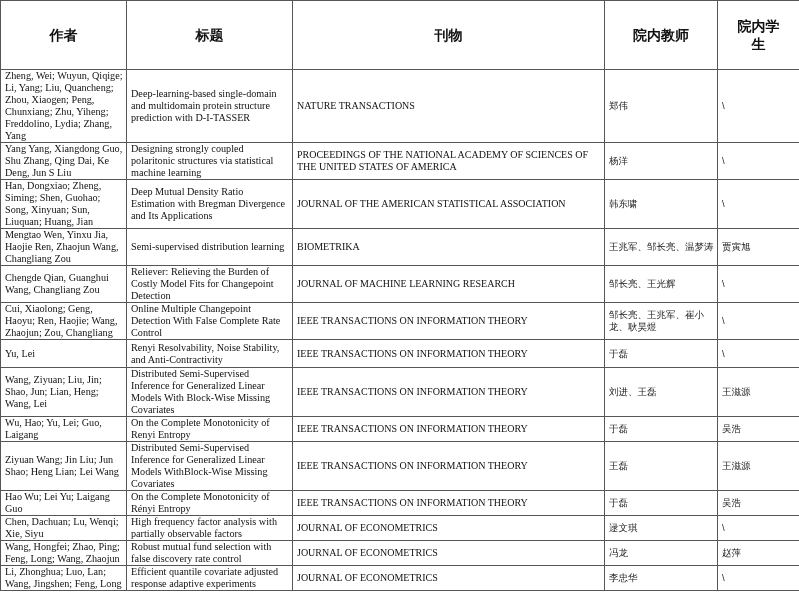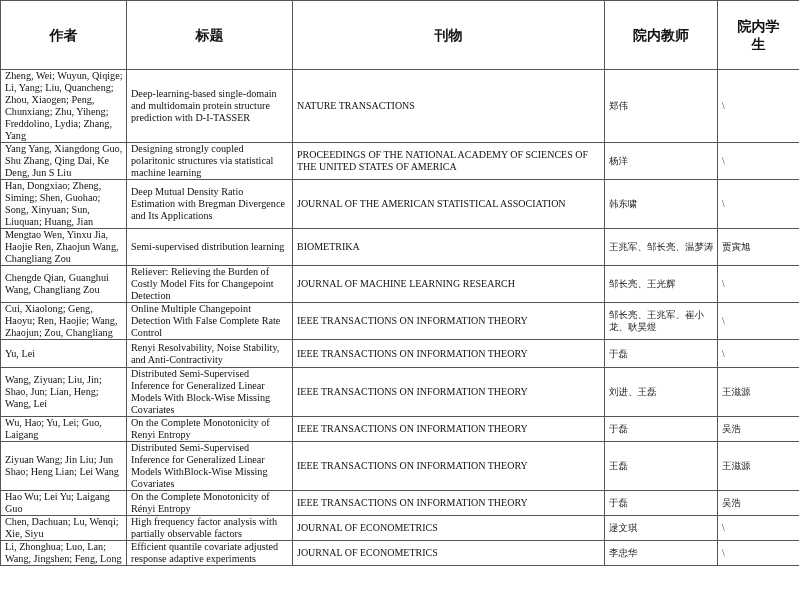--- a/index.html
+++ b/index.html
@@ -22,21 +22,21 @@
   table.pubs th {
     font-family: "DejaVu Sans", "Liberation Sans", sans-serif;
     font-weight: bold;
     font-size: 14px;
     height: 18px;
     text-align: center;
     line-height: 18px;
     padding: 16px;
   }
   td.cn {
-    font-family: Liberation Serif, serif;
+    font-family: Liberation Sans, sans-serif;
     font-size: 9.5px;
     color: #222;
   }
   td.journal { font-size: 10px; }
   col.c1 { width: 126px; }
   col.c2 { width: 166px; }
   col.c3 { width: 312px; }
   col.c4 { width: 113px; }
   col.c5 { width: 82px; }
 </style>
@@ -139,20 +139,27 @@
       <td class="cn">吴浩</td>
     </tr>
     <tr style="height:24px">
       <td>Chen, Dachuan; Lu, Wenqi; Xie, Siyu</td>
       <td>High frequency factor analysis with partially observable factors</td>
       <td class="journal">JOURNAL OF ECONOMETRICS</td>
       <td class="cn">逯文琪</td>
       <td class="cn">\</td>
     </tr>
     <tr style="height:24px">
+      <td>Wang, Hongfei; Zhao, Ping; Feng, Long; Wang, Zhaojun</td>
+      <td>Robust mutual fund selection with false discovery rate control</td>
+      <td class="journal">JOURNAL OF ECONOMETRICS</td>
+      <td class="cn">冯龙</td>
+      <td class="cn">赵萍</td>
+    </tr>
+    <tr style="height:24px">
       <td>Li, Zhonghua; Luo, Lan; Wang, Jingshen; Feng, Long</td>
       <td>Efficient quantile covariate adjusted response adaptive experiments</td>
       <td class="journal">JOURNAL OF ECONOMETRICS</td>
       <td class="cn">李忠华</td>
       <td class="cn">\</td>
     </tr>
 
   </tbody>
 </table>
 

